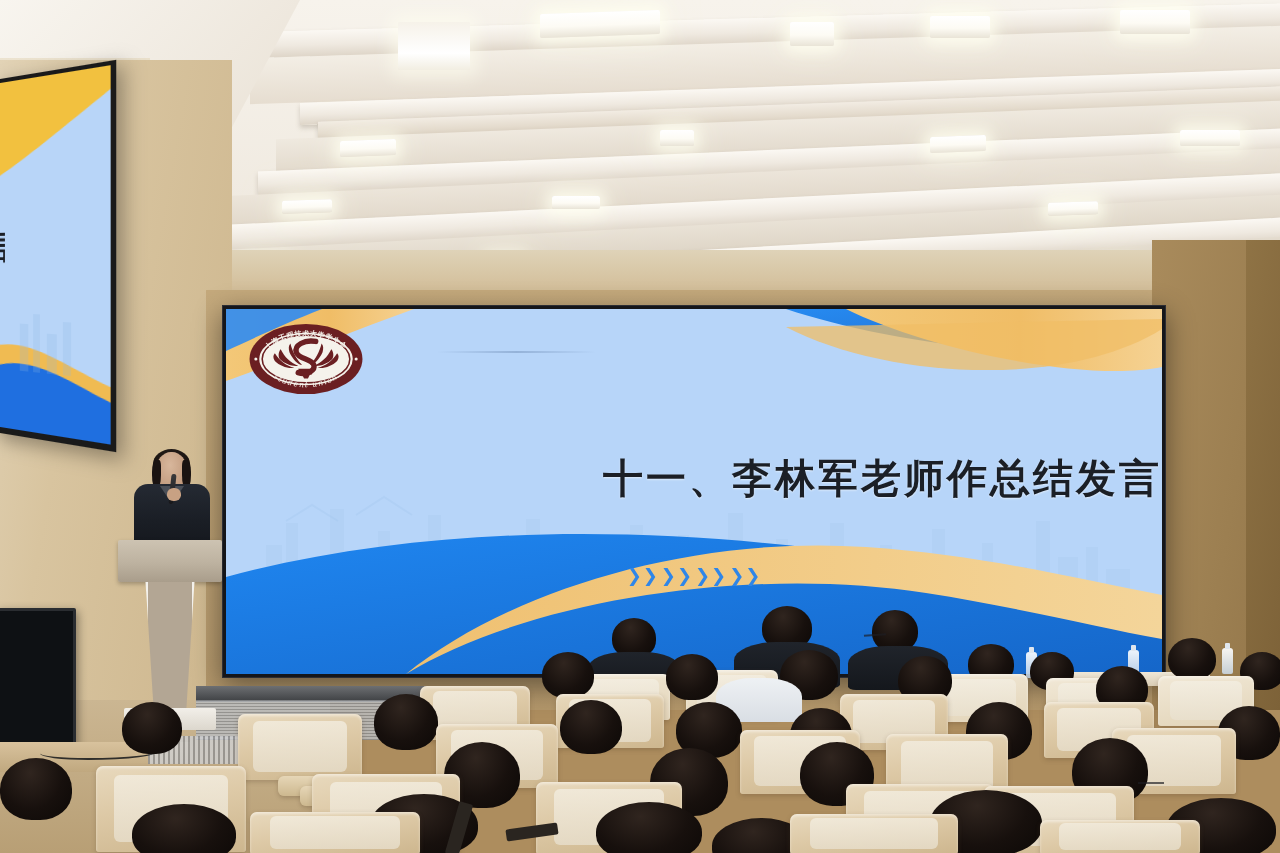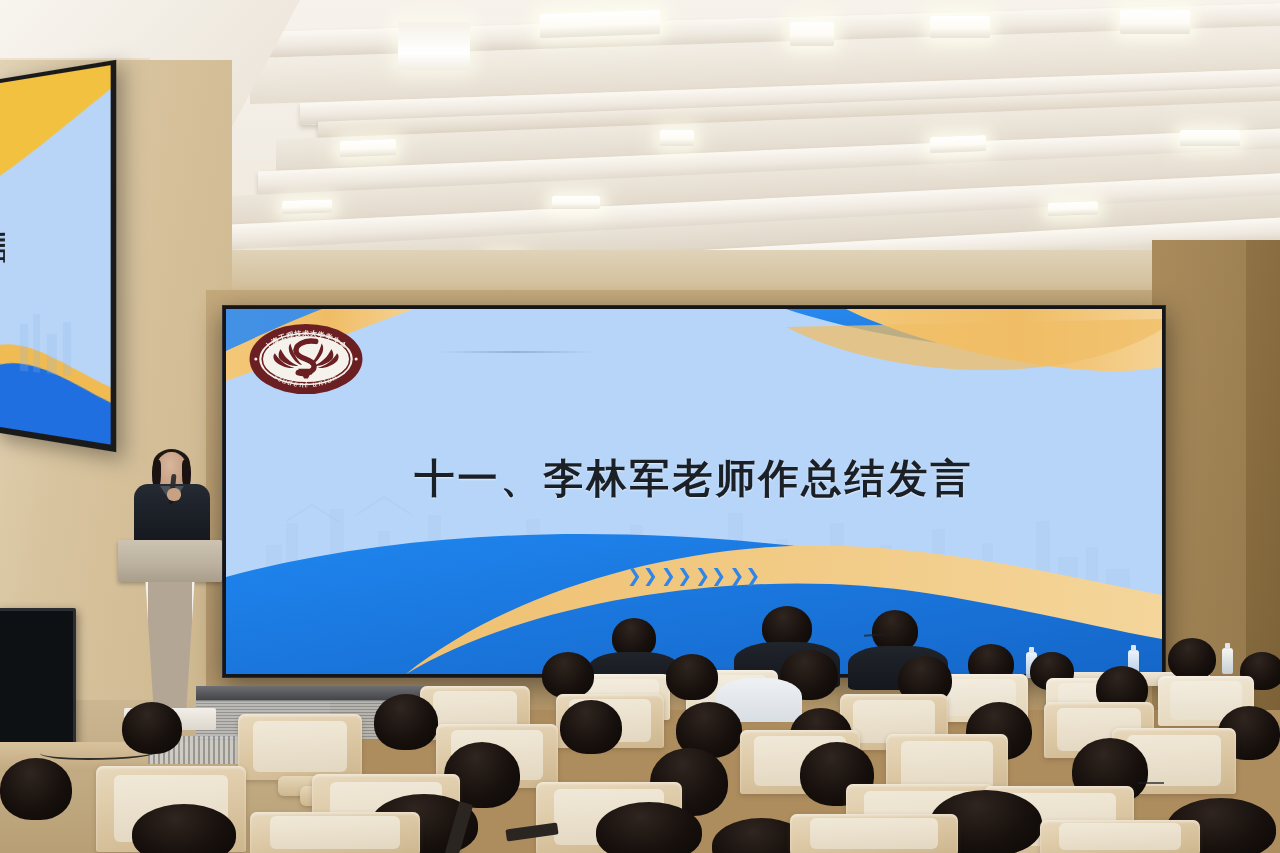--- a/index.html
+++ b/index.html
@@ -117,21 +117,21 @@
   .slide-logo .emblem{
     position:absolute; left:0; top:0; width:118px; height:74px;
   }
   .slide-line{
     position:absolute; left:22.5%; top:11.5%;
     width:17%; height:2px;
     background:linear-gradient(90deg,rgba(120,150,190,.0),rgba(120,150,190,.55),rgba(120,150,190,.0));
   }
   .slide-title{
     position:absolute; left:0; right:0; top:39%;
-    text-align:center;
+    text-align:right;
     font-family:"DejaVu Sans","Liberation Sans",sans-serif;
     font-weight:bold;
     font-size:40px;
     letter-spacing:3px;
     color:#1b1f26;
     text-shadow:0 1px 2px rgba(255,255,255,.55);
     white-space:nowrap;
   }
   .chevrons{
     position:absolute; left:0; right:0; top:70%;

